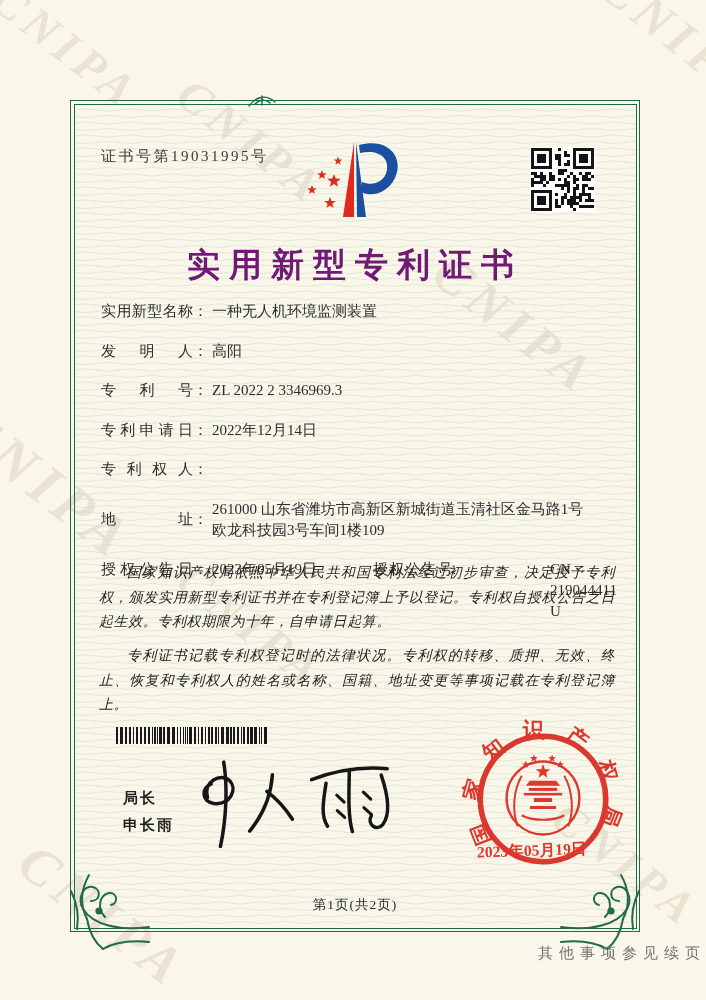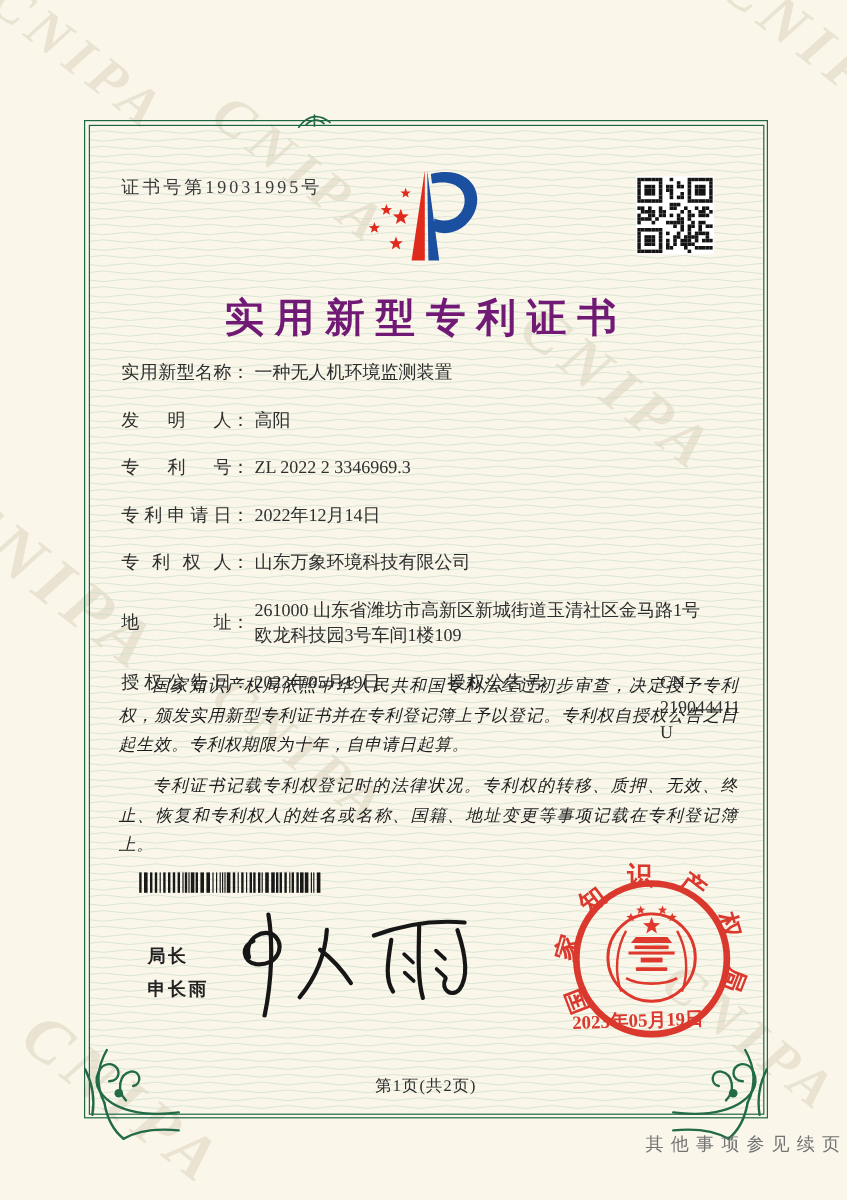--- a/index.html
+++ b/index.html
@@ -470,21 +470,20 @@
         <span class="fvalue">ZL 2022 2 3346969.3</span>
       </div>
       <div class="frow">
         <span class="flabel">专利申请日</span>
         <span class="fcolon">：</span>
         <span class="fvalue">2022年12月14日</span>
       </div>
       <div class="frow">
         <span class="flabel">专利权人</span>
         <span class="fcolon">：</span>
-        <span class="fvalue">山东万象环境科技有限公司</span>
       </div>
       <div class="frow">
         <span class="flabel">地址</span>
         <span class="fcolon">：</span>
         <span class="fvalue addr">261000 山东省潍坊市高新区新城街道玉清社区金马路1号欧龙科技园3号车间1楼109</span>
       </div>
       <div class="frow grant">
         <span class="flabel">授权公告日</span>
         <span class="fcolon">：</span>
         <span class="fvalue">2023年05月19日</span>

